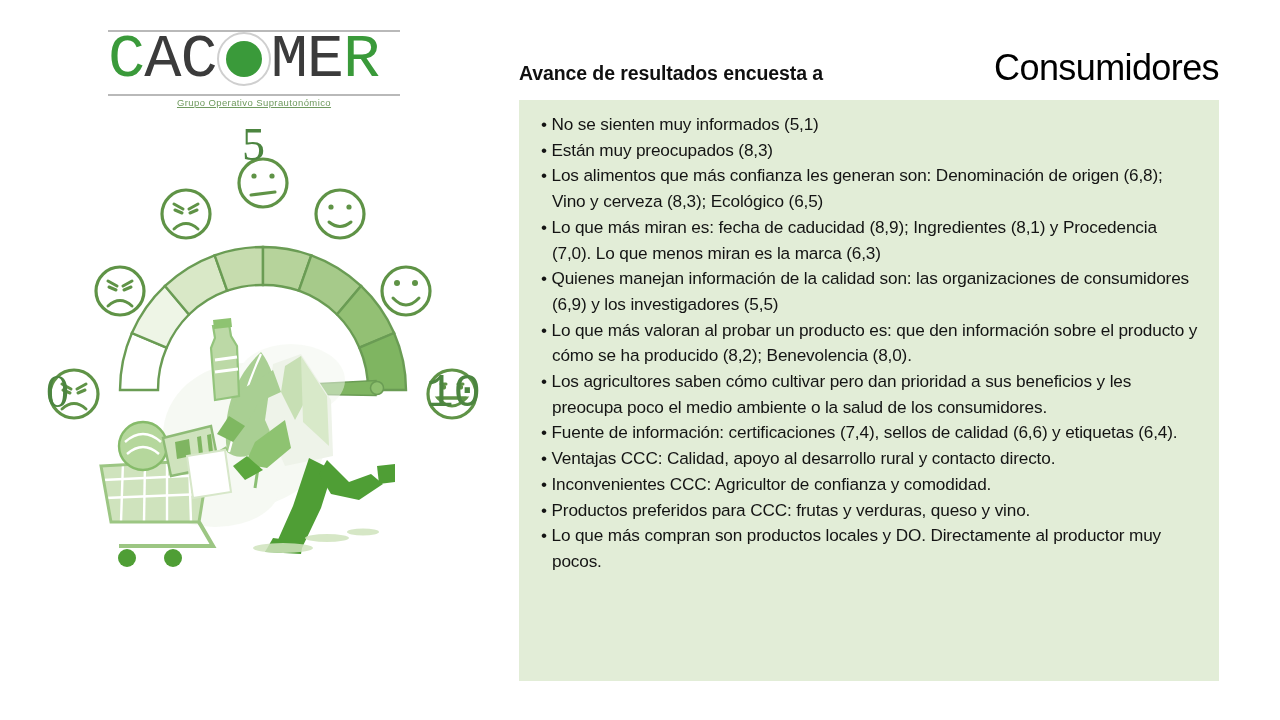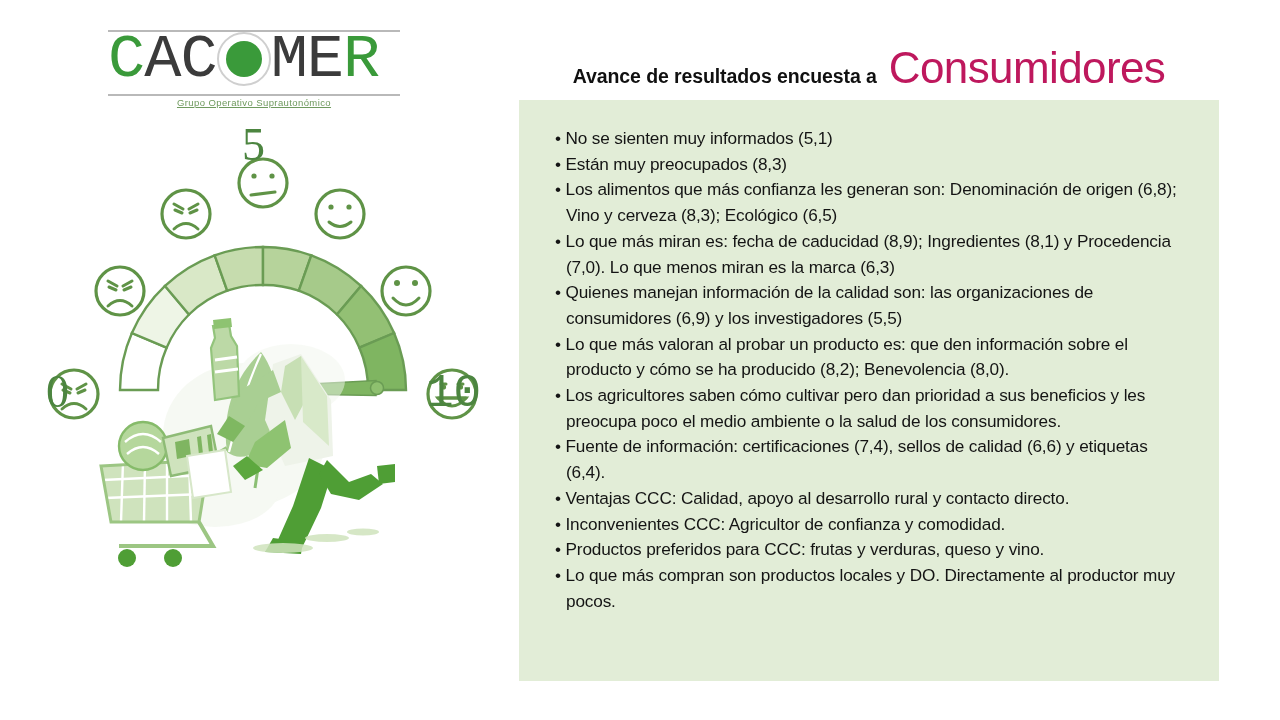--- a/index.html
+++ b/index.html
@@ -57,40 +57,40 @@
   .gauge-num.n0  { left:28px;  top:251px; }
   .gauge-num.n10 { left:408px; top:253px;font-family:Liberation Mono, monospace; }
 
   
   .shopper { position:absolute; left:95px; top:270px; width:310px; height:300px; }
   .shopper svg { position:absolute; left:0; top:0; }
 
   
   .heading {
     position:absolute; left:519px; top:48px; width:700px; height:50px;
-    display:flex; align-items:baseline; justify-content:center;
+    display:flex; align-items:baseline; justify-content:space-between;
     white-space:nowrap;
   }
   .heading .pre {
     color:#101010; font-weight:bold; font-size:19.5px;
     letter-spacing:-.1px; margin-right:12px;
   }
   .heading .main {
-    color:#be185d; font-size:44px; font-weight:400;
+    color:#000000; font-size:36px; font-weight:400;
     letter-spacing:-.6px; line-height:40px;
   }
 
   .panel {
     position:absolute; left:519px; top:100px;
     width:700px; height:581px;
     background:#e2edd7;
     box-sizing:border-box;
     padding:8px 16px 8px 18px;
   }
-  .bullets { margin:18px; padding:0; list-style:none; }
+  .bullets { margin:4px; padding:0; list-style:none; }
   .bullets li {
     color:#141414;
     font-size:17.2px;
     line-height:25.7px;
     letter-spacing:-.15px;
     text-indent:-11px;
     padding-left:11px;
     margin:0;
   }
 </style>

